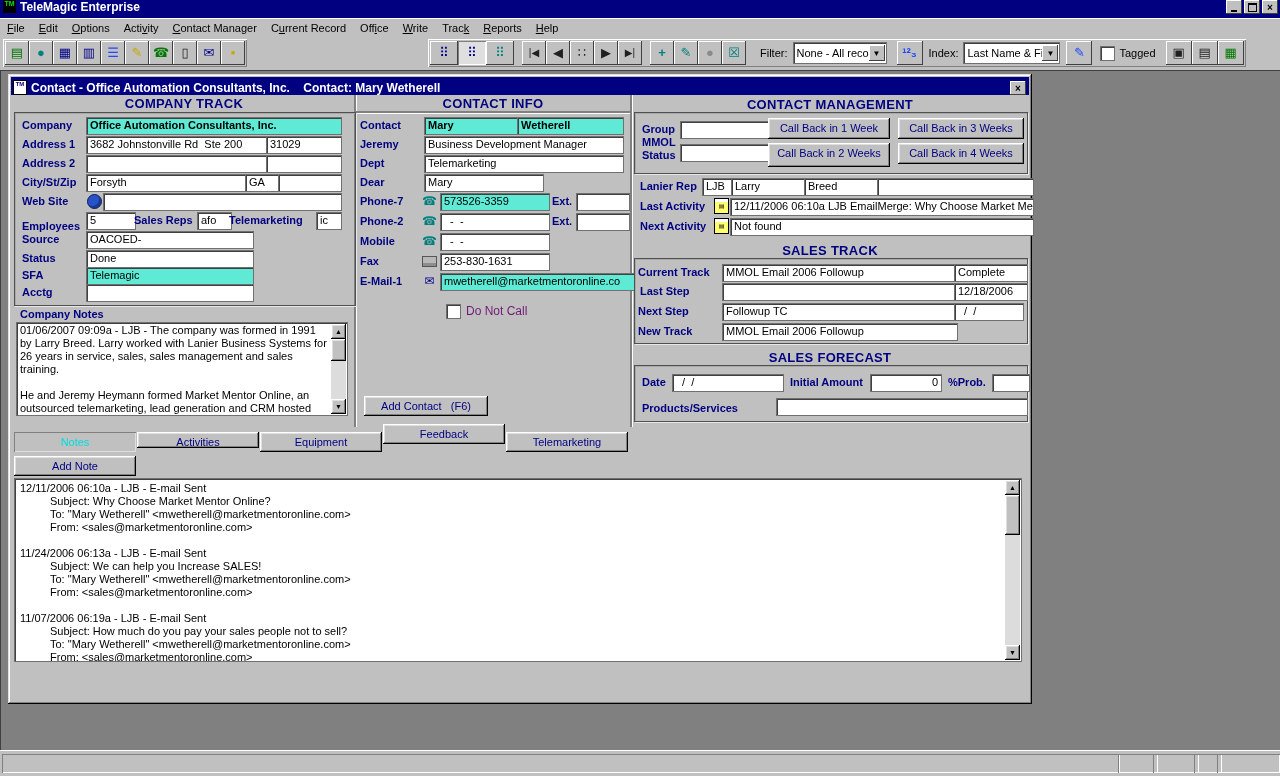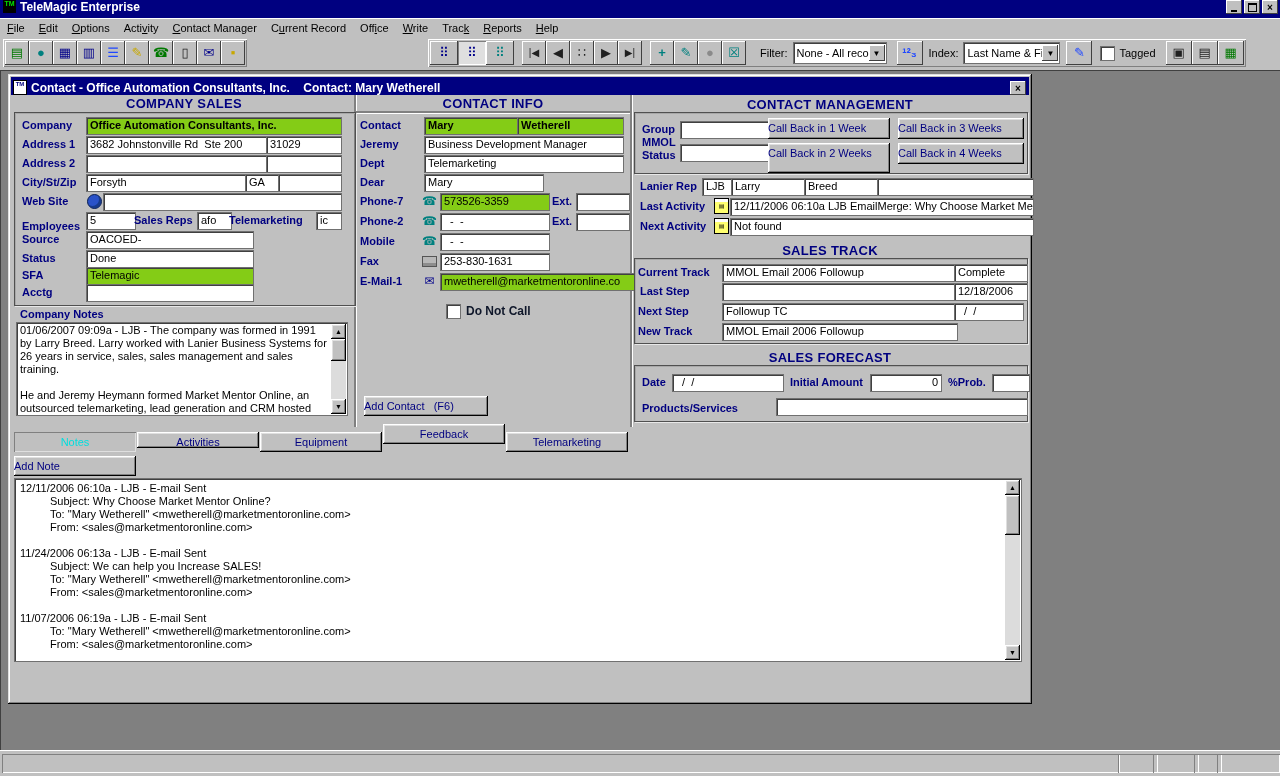--- a/index.html
+++ b/index.html
@@ -4,26 +4,26 @@
 <style>
   html,body{margin:0;padding:0}
   body{width:1280px;height:776px;background:#c0c0c0;font-family:"Liberation Sans",sans-serif;
        font-size:11px;color:#000;position:relative;overflow:hidden;-webkit-font-smoothing:none}
   .abs{position:absolute}
   .pre{white-space:pre}
   .raised1{background:#c0c0c0;box-shadow:inset -1px -1px 0 #404040,inset 1px 1px 0 #fff}
   .pressed{background:#c0c0c0;box-shadow:inset 1px 1px 0 #808080,inset -1px -1px 0 #fff}
   .fld{background:#fff;border:1px solid #707070;box-shadow:inset 1px 1px 0 #404040;
        height:16px;line-height:14px;padding:0 3px;overflow:hidden;white-space:pre;font-size:11px}
-  .cyan{background:#84cc16}
+  .cyan{background:#5eead4}
   .lbl{color:#000080;font-weight:bold;line-height:16px;white-space:nowrap}
   .hdr{color:#000080;font-weight:bold;font-size:13px;text-align:center;letter-spacing:.3px;white-space:nowrap}
   .grp{border:1px solid #505050;box-shadow:1px 1px 0 #e8e8e8,inset 1px 1px 0 #a8a8a8}
   .btn{background:#c0c0c0;box-shadow:inset -1px -1px 0 #000,inset 1px 1px 0 #fff,
-       inset -2px -2px 0 #808080,inset 2px 2px 0 #dfdfdf;color:#000080;text-align:left;
+       inset -2px -2px 0 #808080,inset 2px 2px 0 #dfdfdf;color:#000080;text-align:center;
        white-space:pre;overflow:hidden;cursor:default}
   
   .titlebar{background:#000080;color:#fff;font-weight:bold;display:flex;align-items:flex-start;font-size:12px}
   .app-icon{width:13px;height:13px;background:#000;color:#00e000;font-size:7px;font-weight:bold;
             line-height:6px;text-align:center;margin:0 4px 0 3px;padding-top:1px;box-sizing:border-box}
   .tb-btns{margin-left:auto;display:flex;gap:2px;padding-right:2px}
   .tbtn{width:16px;height:14px;display:flex;align-items:center;justify-content:center;color:#000;
         font-weight:bold;font-size:10px}
   .minglyph{width:6px;height:2px;background:#000;margin-top:7px}
   .restglyph{width:7px;height:6px;border:1px solid #000;border-top:2px solid #000}
@@ -226,21 +226,21 @@
   <div class="abs wtitle" style="left:3px;top:3px;width:1018px;height:18px">
     <span class="wicon">TM</span>
     <span class="pre">Contact - Office Automation Consultants, Inc.    Contact: Mary Wetherell</span>
     <span class="tbtn raised1" style="margin-left:auto;margin-right:3px">×</span>
   </div>
 
   <div class="abs vline" style="left:346px;top:21px;height:332px"></div>
   <div class="abs vline" style="left:622px;top:21px;height:332px"></div>
   <div class="abs hline" style="left:348px;top:37px;width:274px"></div>
 
-  <div class="abs hdr" style="left:6px;top:22px;width:340px">COMPANY SALES</div>
+  <div class="abs hdr" style="left:6px;top:22px;width:340px">COMPANY TRACK</div>
   <div class="abs grp" style="left:6px;top:38px;width:340px;height:192px"></div>
 
   <div class="abs lbl" style="left:14px;top:43px">Company</div>
   <div class="abs fld cyan" style="left:78px;top:43px;width:248px;font-weight:bold">Office Automation Consultants, Inc.</div>
 
   <div class="abs lbl" style="left:14px;top:62px">Address 1</div>
   <div class="abs fld" style="left:78px;top:62px;width:176px">3682 Johnstonville Rd  Ste 200</div>
   <div class="abs fld" style="left:258px;top:62px;width:68px">31029</div>
 
   <div class="abs lbl" style="left:14px;top:81px">Address 2</div>
@@ -320,35 +320,35 @@
 
   <div class="abs lbl" style="left:352px;top:179px">Fax</div>
   <span class="abs printer" style="left:414px;top:179px"></span>
   <div class="abs fld" style="left:432px;top:179px;width:102px">253-830-1631</div>
 
   <div class="abs lbl" style="left:352px;top:199px">E-Mail-1</div>
   <span class="abs fico c-navy" style="left:414px;top:199px">✉</span>
   <div class="abs fld cyan" style="left:432px;top:199px;width:188px">mwetherell@marketmentoronline.co</div>
 
   <span class="abs cb" style="left:438px;top:230px"></span>
-  <div class="abs" style="left:458px;top:230px;color:#0f172a;font-weight:bold;font-size:12px">Do Not Call</div>
+  <div class="abs" style="left:458px;top:230px;color:#701a75;font-weight:normal;font-size:12px">Do Not Call</div>
 
   <div class="abs btn" style="left:356px;top:322px;width:124px;height:20px;line-height:20px">Add Contact   (F6)</div>
 
   <div class="abs hdr" style="left:626px;top:23px;width:392px">CONTACT MANAGEMENT</div>
   <div class="abs grp" style="left:626px;top:38px;width:392px;height:60px"></div>
 
   <div class="abs lbl" style="left:634px;top:47px">Group</div>
   <div class="abs fld" style="left:672px;top:47px;width:84px"></div>
   <div class="abs btn" style="left:760px;top:44px;width:122px;height:21px;line-height:21px">Call Back in 1 Week</div>
   <div class="abs btn" style="left:890px;top:44px;width:126px;height:21px;line-height:21px">Call Back in 3 Weeks</div>
 
   <div class="abs lbl" style="left:634px;top:62px;width:40px;line-height:13px;white-space:normal">MMOL Status</div>
   <div class="abs fld" style="left:672px;top:70px;width:84px"></div>
-  <div class="abs btn" style="left:760px;top:69px;width:122px;height:30px;line-height:21px">Call Back in 2 Weeks</div>
+  <div class="abs btn" style="left:760px;top:69px;width:122px;height:24px;line-height:21px">Call Back in 2 Weeks</div>
   <div class="abs btn" style="left:890px;top:69px;width:126px;height:21px;line-height:21px">Call Back in 4 Weeks</div>
 
   <div class="abs lbl" style="left:632px;top:104px">Lanier Rep</div>
   <div class="abs fld" style="left:694px;top:104px;width:26px">LJB</div>
   <div class="abs fld" style="left:723px;top:104px;width:70px">Larry</div>
   <div class="abs fld" style="left:796px;top:104px;width:70px">Breed</div>
   <div class="abs fld" style="left:869px;top:104px;width:149px"></div>
 
   <div class="abs lbl" style="left:632px;top:124px">Last Activity</div>
   <span class="abs cal" style="left:706px;top:124px">▤</span>
@@ -403,20 +403,21 @@
       <div class="nl-line nl-ind">Subject: Why Choose Market Mentor Online?</div>
       <div class="nl-line nl-ind">To: "Mary Wetherell" &lt;mwetherell@marketmentoronline.com&gt;</div>
       <div class="nl-line nl-ind">From: &lt;sales@marketmentoronline.com&gt;</div>
       <div class="nl-line">&nbsp;</div>
       <div class="nl-line">11/24/2006 06:13a - LJB - E-mail Sent</div>
       <div class="nl-line nl-ind">Subject: We can help you Increase SALES!</div>
       <div class="nl-line nl-ind">To: "Mary Wetherell" &lt;mwetherell@marketmentoronline.com&gt;</div>
       <div class="nl-line nl-ind">From: &lt;sales@marketmentoronline.com&gt;</div>
       <div class="nl-line">&nbsp;</div>
       <div class="nl-line">11/07/2006 06:19a - LJB - E-mail Sent</div>
+      <div class="nl-line nl-ind">Subject: How much do you pay your sales people not to sell?</div>
       <div class="nl-line nl-ind">To: "Mary Wetherell" &lt;mwetherell@marketmentoronline.com&gt;</div>
       <div class="nl-line nl-ind">From: &lt;sales@marketmentoronline.com&gt;</div>
     </div>
     <div class="sb">
       <div class="sb-btn" style="top:0">▲</div>
       <div class="sb-thumb" style="top:15px;height:40px"></div>
       <div class="sb-btn" style="bottom:0">▼</div>
     </div>
   </div>
 </div>

